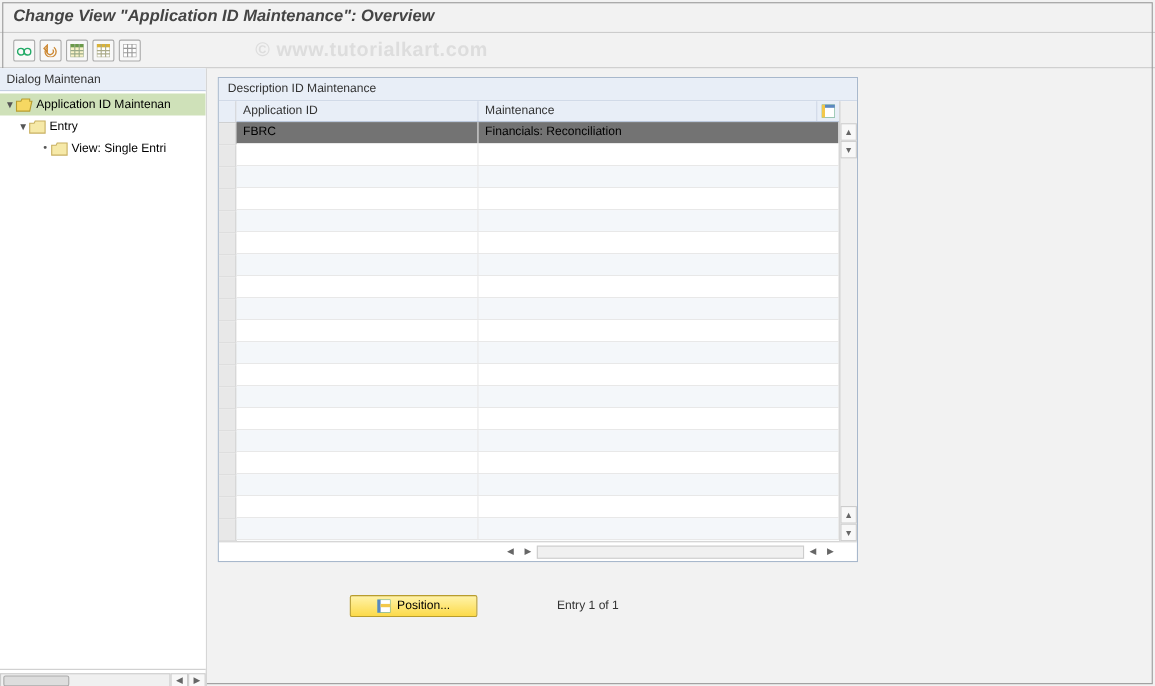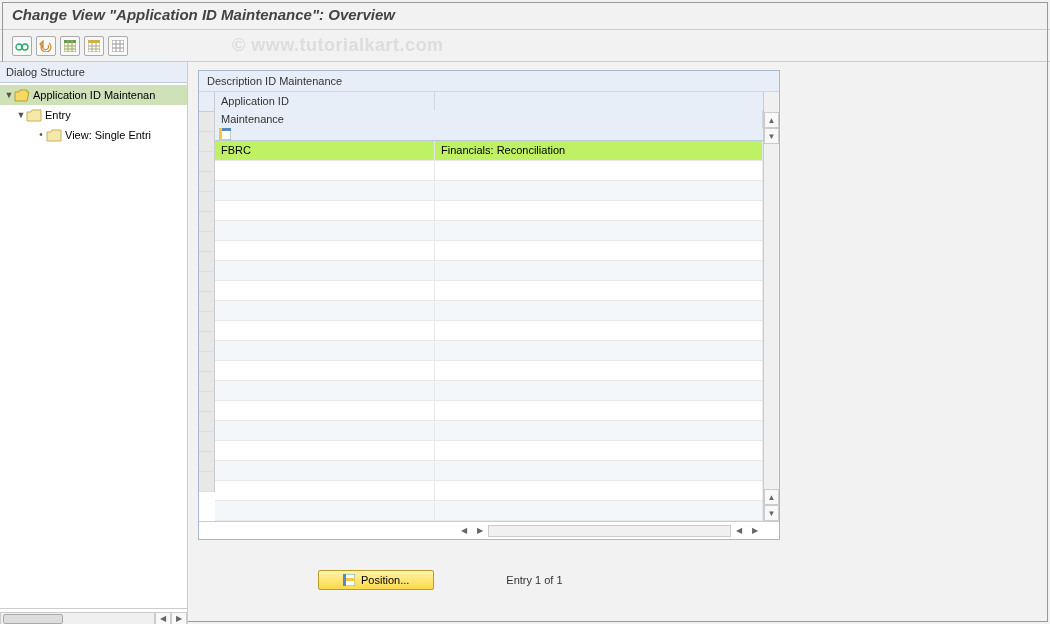--- a/index.html
+++ b/index.html
@@ -185,21 +185,20 @@
       border-bottom: 1px solid #ddd;
       cursor: pointer;
     }
     .grid {
       flex: 1;
     }
     .grid-header {
       display: flex;
       background: #e8eef7;
       border-bottom: 1px solid #bbc8dc;
-      flex-direction: column;
     }
     .ghcol {
       padding: 3px 6px;
       border-right: 1px solid #cfd8e6;
       font-size: 11px;
       color: #333;
     }
     .col1 { width: 220px; }
     .col2 { flex: 1; }
     .config-col {
@@ -209,21 +208,21 @@
       justify-content: center;
       cursor: pointer;
     }
     .grid-row {
       display: flex;
       height: 20px;
       border-bottom: 1px solid #e8e8e8;
       background: #fff;
     }
     .grid-row.alt { background: #f4f7fa; }
-    .grid-row.first-data { background: #bef264; }
+    .grid-row.first-data { background: #737373; }
     .gcell {
       padding: 3px 6px;
       border-right: 1px solid #e8e8e8;
       font-size: 11px;
     }
     .vscroll-col {
       width: 16px;
       background: #f0f0f0;
       border-left: 1px solid #ccc;
       display: flex;
@@ -353,21 +352,21 @@
         <line x1="0" y1="4" x2="12" y2="4" stroke="#999"></line>
         <line x1="0" y1="8" x2="12" y2="8" stroke="#999"></line>
       </svg>
   </span>
   <span class="watermark">© www.tutorialkart.com</span>
 </div>
 
 <div class="main-area">
 
   <div class="left-panel">
-    <div class="left-header">Dialog Structure</div>
+    <div class="left-header">Dialog Maintenan</div>
     <div class="tree-area">
       <div class="tree-node selected">
         <span class="tree-toggle">▼</span>
         <span class="folder-open">
           <svg width="16" height="13" viewBox="0 0 16 13">
               <path d="M1 3 L5 3 L6 1 L13 1 L13 3 L15 3 L13 12 L1 12 Z" fill="#f6d862" stroke="#b89d2e"></path>
             </svg>
         </span>
         <span>Application ID Maintenan</span>
       </div>

